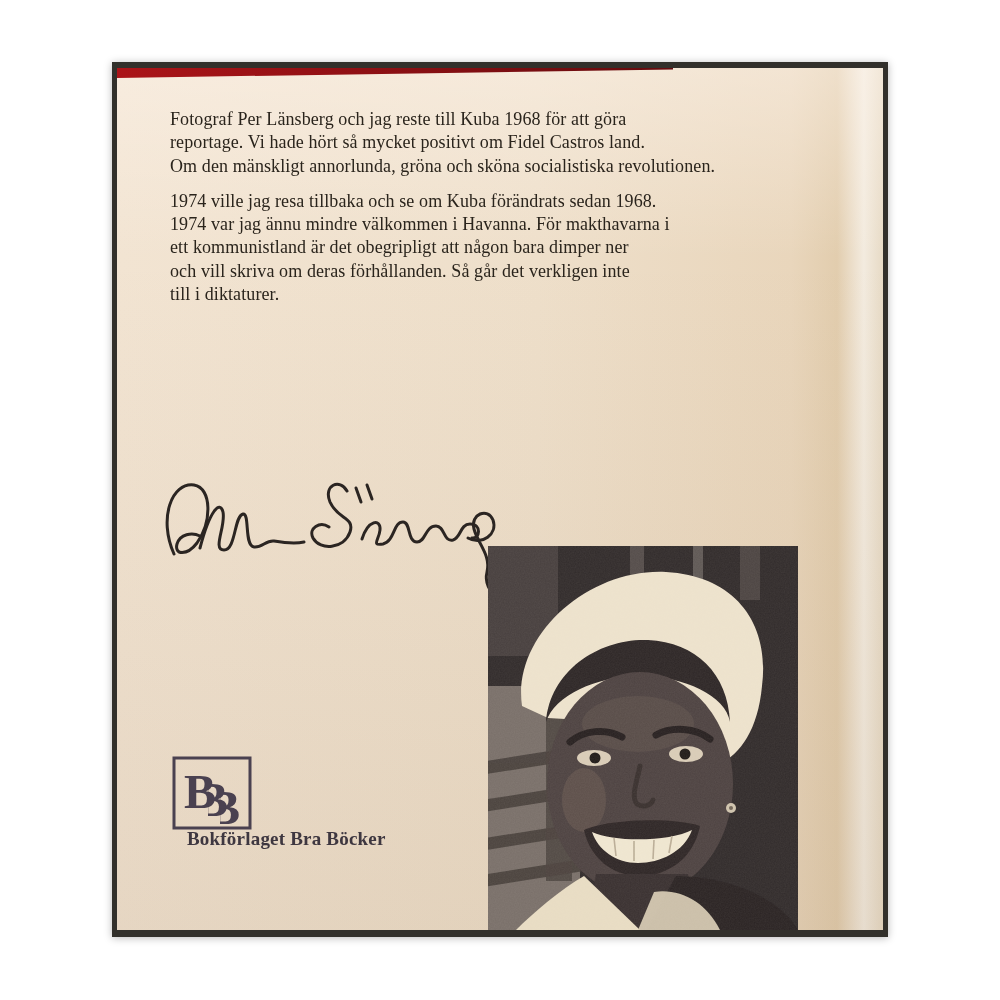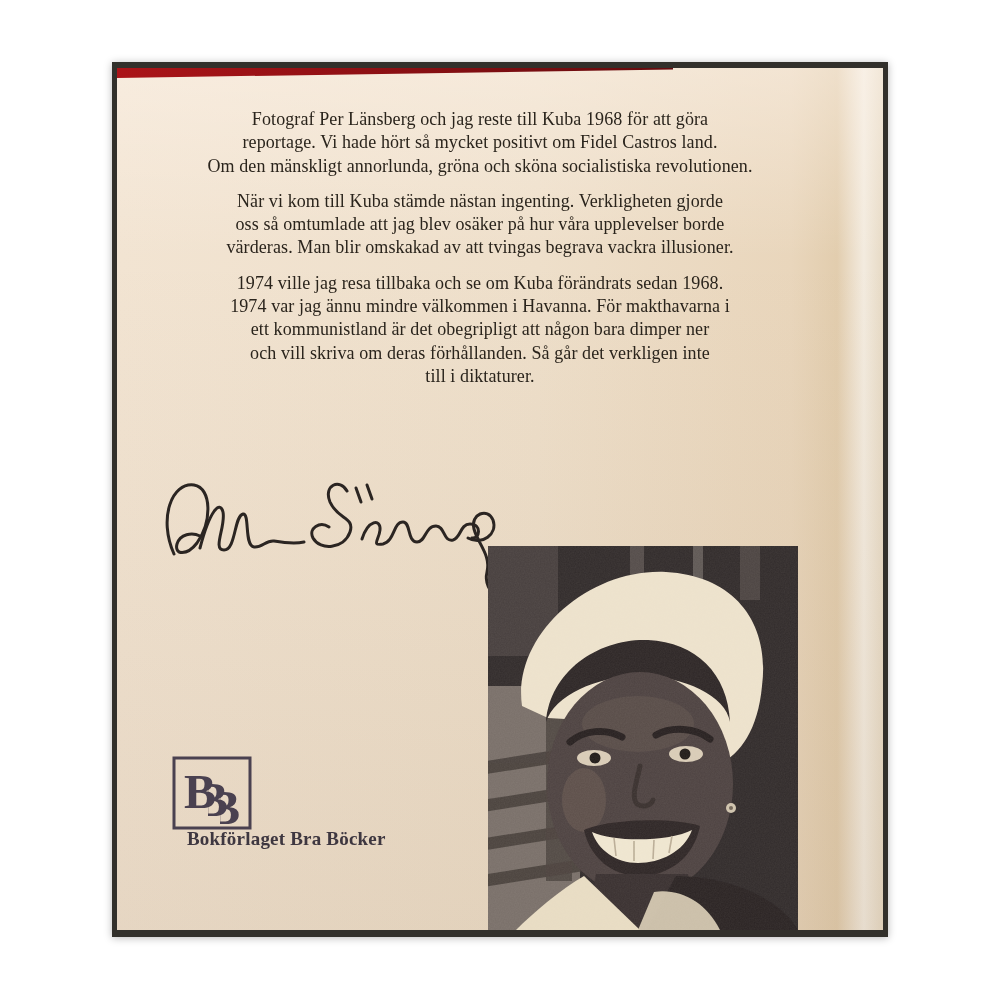--- a/index.html
+++ b/index.html
@@ -1,17 +1,17 @@
 <!DOCTYPE html>
 <html><head>
 <meta charset="utf-8">
 <style>
   html,body{margin:0;padding:0;background:#ffffff;width:1000px;height:1000px;overflow:hidden;
             font-family:"Liberation Serif", serif;}
-  .scene{position:relative;width:1000px;height:1000px;background:#ffffff;text-align:center;}
+  .scene{position:relative;width:1000px;height:1000px;background:#ffffff;}
   
   .book{position:absolute;left:112px;top:62px;width:776px;height:875px;
         background:#32302b;box-shadow:0 1px 8px rgba(0,0,0,.28);}
   .paper{position:absolute;left:5px;top:6px;width:766px;height:862px;
          background:
            linear-gradient(180deg, rgba(255,246,238,.45) 0%, rgba(255,255,255,0) 22%, rgba(124,92,58,.10) 100%),
            linear-gradient(90deg,#f2e4d2 0%,#eedfca 55%,#e9d6bc 88%,#e2cdae 94%,#f3ebdf 97.5%,#e7dac5 100%);}
   
   .red-wedge{position:absolute;left:0;top:0;width:556px;height:10px;
              background:linear-gradient(90deg,#ab1418 0%,#8e1014 45%,#650b0e 100%);
@@ -38,23 +38,20 @@
 <div class="scene">
   <div class="book">
     <div class="paper">
 
       <div class="red-wedge"></div>
 
       <div class="text-block">
         <p class="para">Fotograf Per Länsberg och jag reste till Kuba 1968 för att göra
 reportage. Vi hade hört så mycket positivt om Fidel Castros land.
 Om den mänskligt annorlunda, gröna och sköna socialistiska revolutionen.</p>
-        <p class="para">När vi kom till Kuba stämde nästan ingenting. Verkligheten gjorde
-oss så omtumlade att jag blev osäker på hur våra upplevelser borde
-värderas. Man blir omskakad av att tvingas begrava vackra illusioner.</p>
         <p class="para">1974 ville jag resa tillbaka och se om Kuba förändrats sedan 1968.
 1974 var jag ännu mindre välkommen i Havanna. För makthavarna i
 ett kommunistland är det obegripligt att någon bara dimper ner
 och vill skriva om deras förhållanden. Så går det verkligen inte
 till i diktaturer.</p>
       </div>
 
       <svg class="signature" viewBox="0 0 360 135" role="img" aria-label="Olle Länsberg">
         <path d="M24,78 C8,42 22,6 44,9 C62,12 62,46 47,67 C37,80 24,79 27,68 C30,58 42,56 50,60"></path>
         <path d="M50,72 C60,34 70,24 73,36 C76,50 62,74 74,74 C86,74 84,40 93,38 C100,37 94,70 104,71 C112,72 116,64 124,65 C136,67 144,68 154,66"></path>

